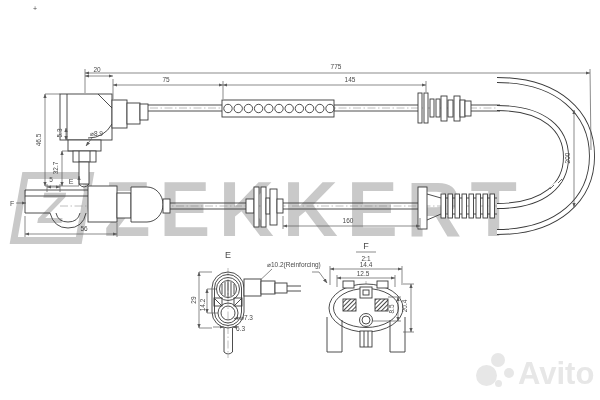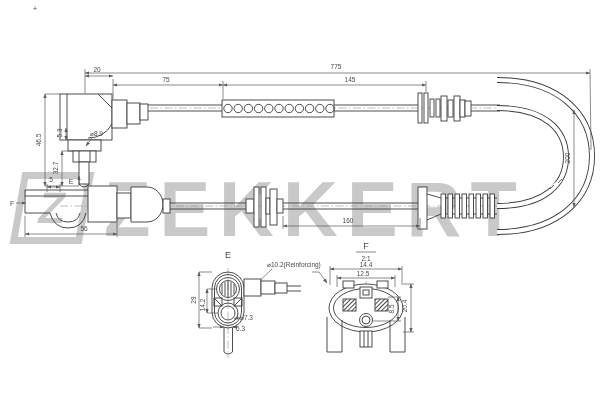--- a/index.html
+++ b/index.html
@@ -291,14 +291,21 @@
       <line class="dim" x1="388" y1="297" x2="401" y2="297"></line>
       <line class="dim" x1="373" y1="321" x2="401" y2="321"></line>
       <text transform="rotate(-90 394 309)" class="t65" x="394" y="309" text-anchor="middle">8.5</text>
       <line class="dim" x1="411" y1="284" x2="411" y2="332" marker-start="url(#ma)" marker-end="url(#ma)"></line>
       <line class="dim" x1="403" y1="284" x2="414" y2="284"></line>
       <line class="dim" x1="403" y1="332" x2="414" y2="332"></line>
       <text transform="rotate(-90 407 306)" class="t65" x="407" y="306" text-anchor="middle">20.4</text>
     </g>
   </svg>
 
+  <div id="avito-wm">
+    <span class="c c1"></span>
+    <span class="c c2"></span>
+    <span class="c c3"></span>
+    <span class="c c4"></span>
+    <span class="txt">Avito</span>
+  </div>
 
 </div>
 
 </body></html>

